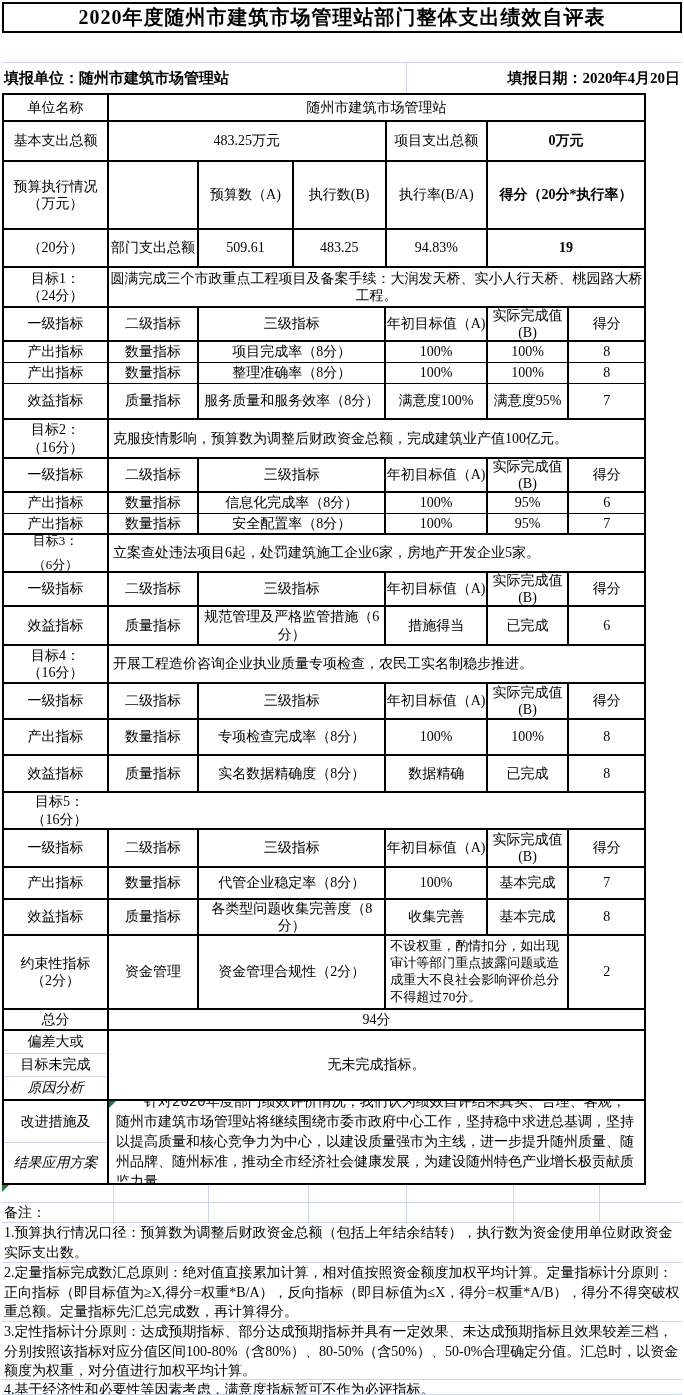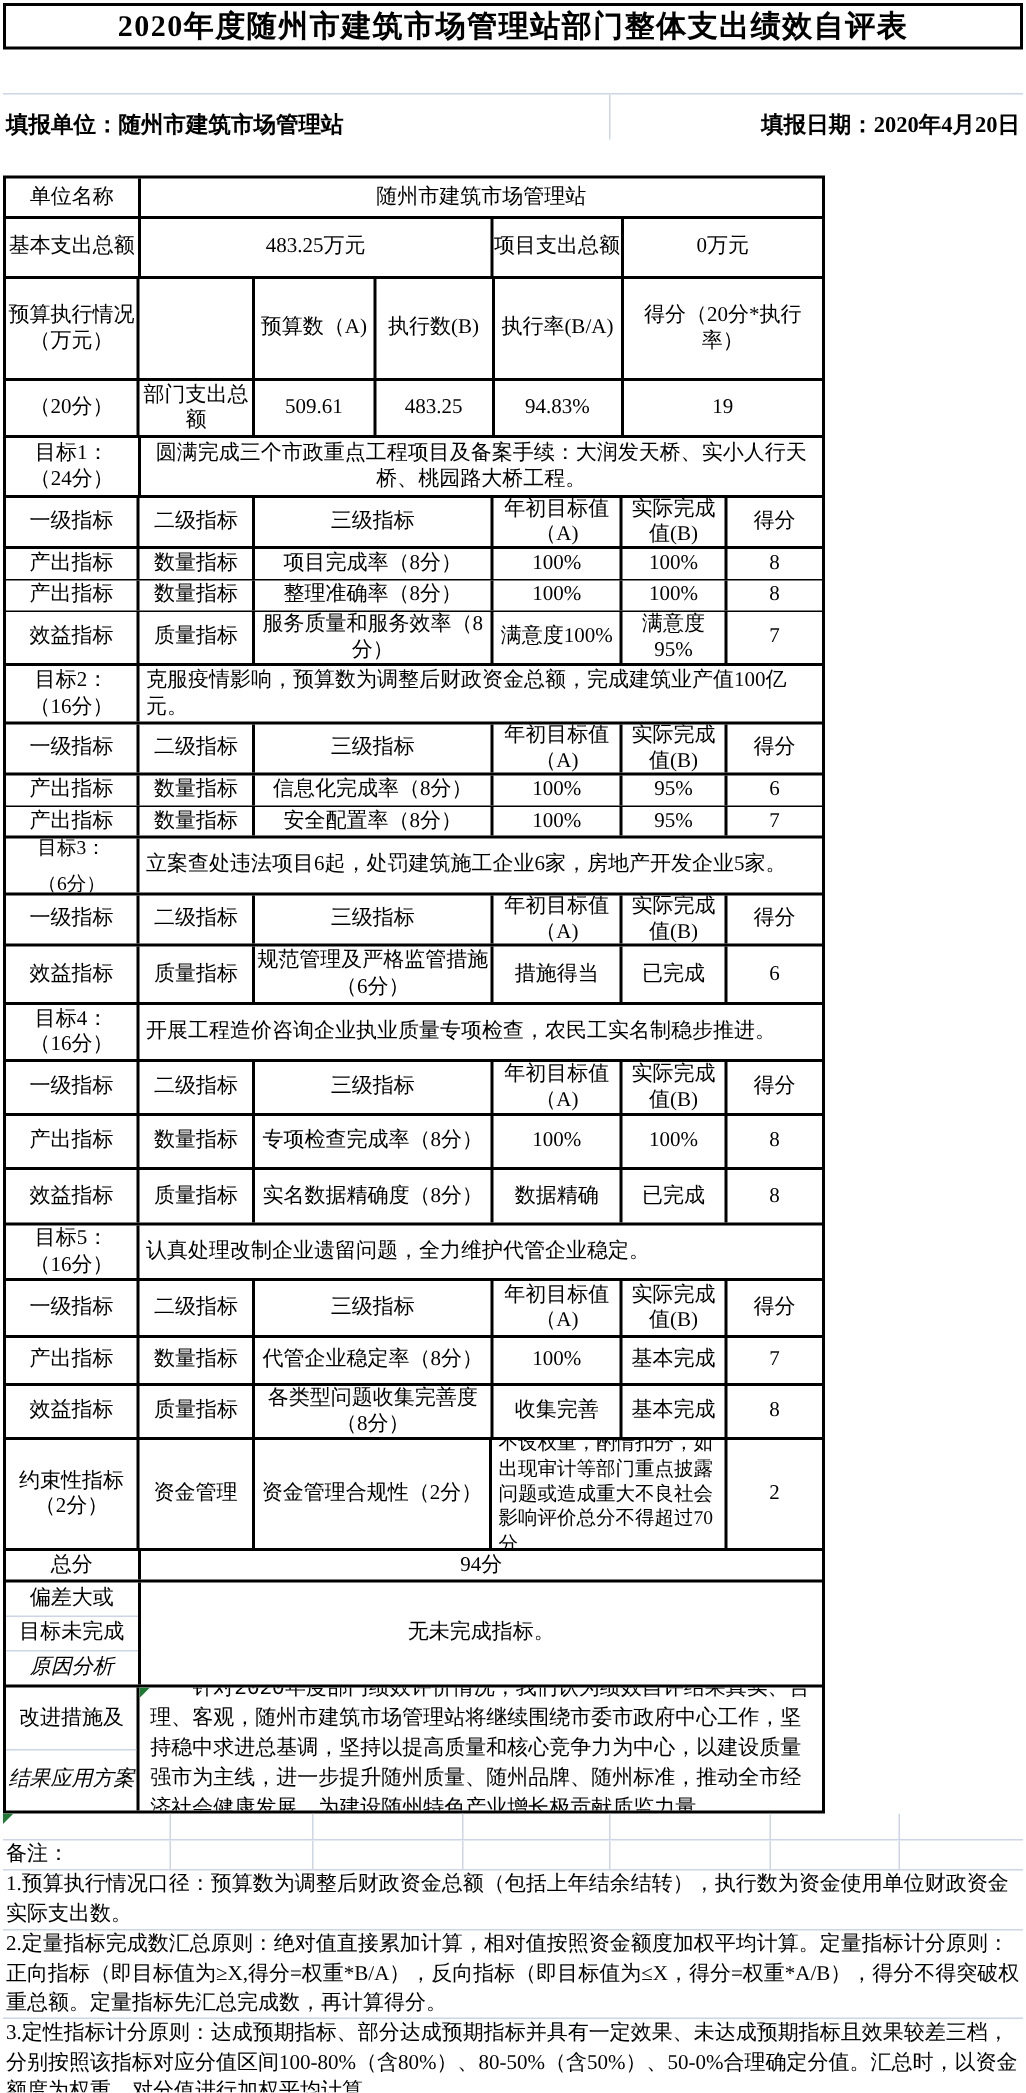--- a/index.html
+++ b/index.html
@@ -8,36 +8,36 @@
     width:684px; height:1395px;
     font-family:"Liberation Serif","DejaVu Serif",serif;
     color:#000;
   }
   .page { position:relative; width:684px; height:1395px; padding:2px 2px 0 2px; overflow:hidden; background:#fff; }
 
   
   .titlebox { height:31px; border:2px solid #000; display:flex; align-items:center; justify-content:center;
               font-size:20px; font-weight:bold; letter-spacing:1px; }
   .gaprow { height:30px; border-bottom:1px solid #ccd6e4; }
-  .metarow { position:relative; height:30px; display:flex; align-items:flex-end; justify-content:space-between;
+  .metarow { position:relative; height:30px; display:flex; align-items:center; justify-content:space-between;
              font-size:15px; font-weight:bold; padding:0 2px; }
   .metarow .vl { position:absolute; left:404px; top:0; bottom:0; width:1px; background:#ccd6e4; }
 
   
-  .tbl { width:548px; border:2px solid #000;margin-top:24px; }
+  .tbl { width:644px; border:2px solid #000; }
   .tr { display:flex; border-bottom:2px solid #000; }
   .tr.thin { border-bottom-width:1px; }
   .tr:last-child { border-bottom:none; }
   .td { border-right:2px solid #000; display:flex; flex-direction:column; align-items:center; justify-content:center;
         text-align:center; font-size:14px; line-height:1.25; overflow:hidden; }
   .td:last-child { border-right:none; }
   .td.left { align-items:flex-start; text-align:left; padding:0 3px; }
 
   .w1{width:111px;} .w2{width:95px;} .w3{width:198px;} .w4{width:107px;} .w5{width:86px;} .w6{width:79px;}
-  .w3a{width:100px;} .w3b{width:98px;} .w23{width:293px;} .w45{width:193px;} .w56{width:165px;} .wrest{width:565px;}
+  .w3a{width:100px;} .w3b{width:98px;} .w23{width:293px;} .w45{width:193px;} .w56{width:165px;font-weight:bold;} .wrest{width:565px;}
 
   .goal-label span { display:block; }
   .goal-label.inline { flex-direction:column; gap:8px; font-size:13px; }
   .goal-label.inline span { display:inline; }
   .goal-desc.left { padding:2px 4px; justify-content:center; }
   .constraint-note { font-size:13px; line-height:1.3; align-items:flex-start; text-align:left; padding:3px 4px; justify-content:center; }
 
   .stack { padding:0; align-items:stretch; justify-content:stretch; }
   .stack .sub { flex:1; display:flex; align-items:center; justify-content:center; border-bottom:1px solid #ccd6e4; }
   .stack .sub:last-child { border-bottom:none;font-style:italic; }
@@ -227,21 +227,20 @@
       <div class="td w4">数据精确</div>
       <div class="td w5">已完成</div>
       <div class="td w6">8</div>
     </div>
 
     <div class="tr" style="height:37px">
       <div class="td w1 goal-label">
         <span>目标5：</span>
         <span>（16分）</span>
       </div>
-      <div class="td wrest goal-desc left">认真处理改制企业遗留问题，全力维护代管企业稳定。</div>
     </div>
     <div class="tr" style="height:38px">
       <div class="td w1">一级指标</div>
       <div class="td w2">二级指标</div>
       <div class="td w3">三级指标</div>
       <div class="td w4">年初目标值（A)</div>
       <div class="td w5">实际完成值(B)</div>
       <div class="td w6">得分</div>
     </div>
     <div class="tr" style="height:32px">

